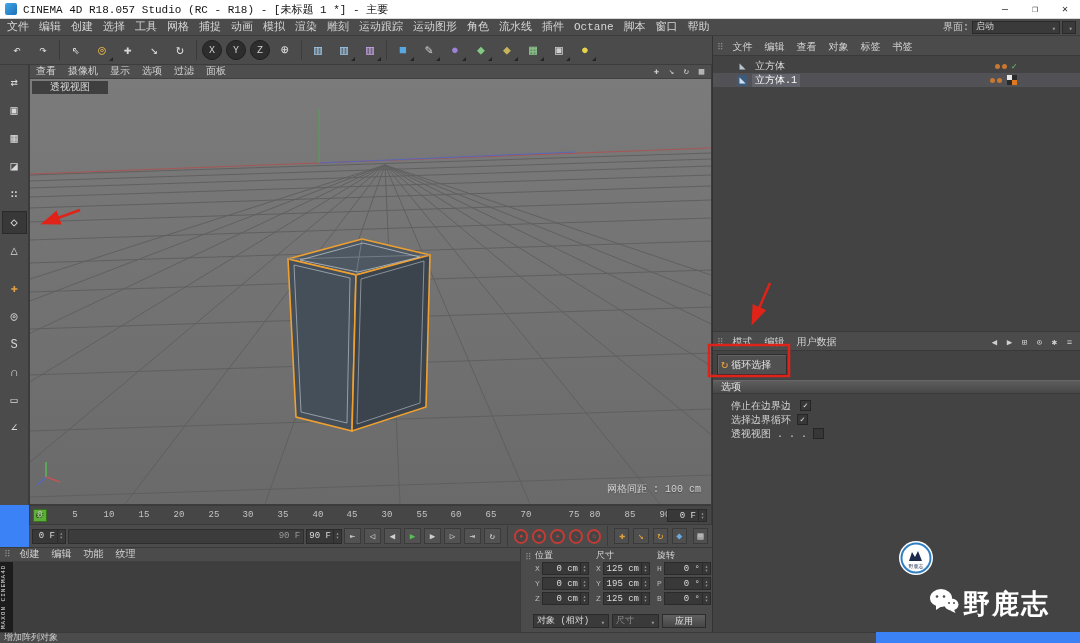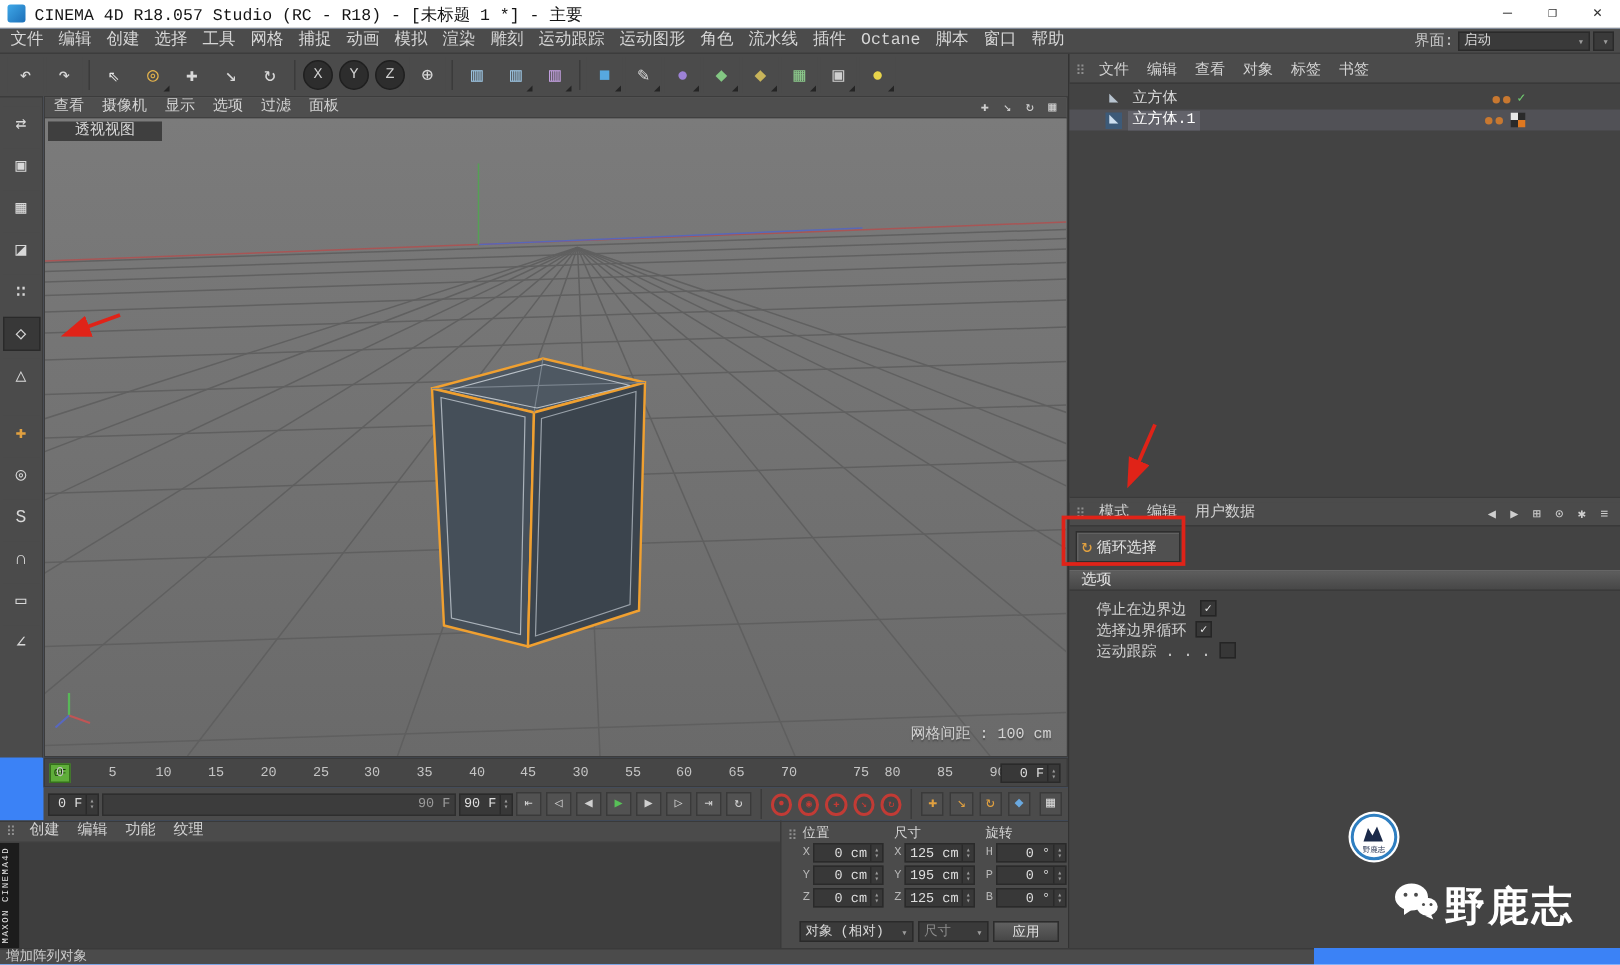--- a/index.html
+++ b/index.html
@@ -467,21 +467,21 @@
       <div style="position:absolute;left:0;top:29px;width:368px;height:14px;background:linear-gradient(#5d5d5d,#474747);border-top:1px solid #666;border-bottom:1px solid #3a3a3a;font-size:10px;color:#e4e4e4;padding-left:8px;line-height:14px">选项</div>
       <div class="row" style="position:absolute;left:18px;top:48px;height:13px">
         <span style="font-size:10px;color:#d2d2d2;margin-right:9px">停止在边界边</span>
         <span class="cb on"></span>
       </div>
       <div class="row" style="position:absolute;left:18px;top:62px;height:13px">
         <span style="font-size:10px;color:#d2d2d2;margin-right:6px">选择边界循环</span>
         <span class="cb on"></span>
       </div>
       <div class="row" style="position:absolute;left:18px;top:76px;height:13px">
-        <span style="font-size:10px;color:#d2d2d2;margin-right:6px">运动跟踪 . . .</span>
+        <span style="font-size:10px;color:#d2d2d2;margin-right:6px">透视视图 . . .</span>
         <span class="cb"></span>
       </div>
     </div>
   </div>
 
   <div class="abs" style="left:0;top:0;width:1080px;height:643px;pointer-events:none;z-index:45">
     <svg width="38" height="38" style="position:absolute;left:898px;top:540px">
       <circle cx="18" cy="18" r="17" fill="#ffffff"></circle>
       <circle cx="18" cy="18" r="14.5" fill="none" stroke="#2f7fc1" stroke-width="2"></circle>
       <path d="M11 21 L14 12 L17 17 L20 11 L24 21 Z" fill="#1b2a4a"></path>

